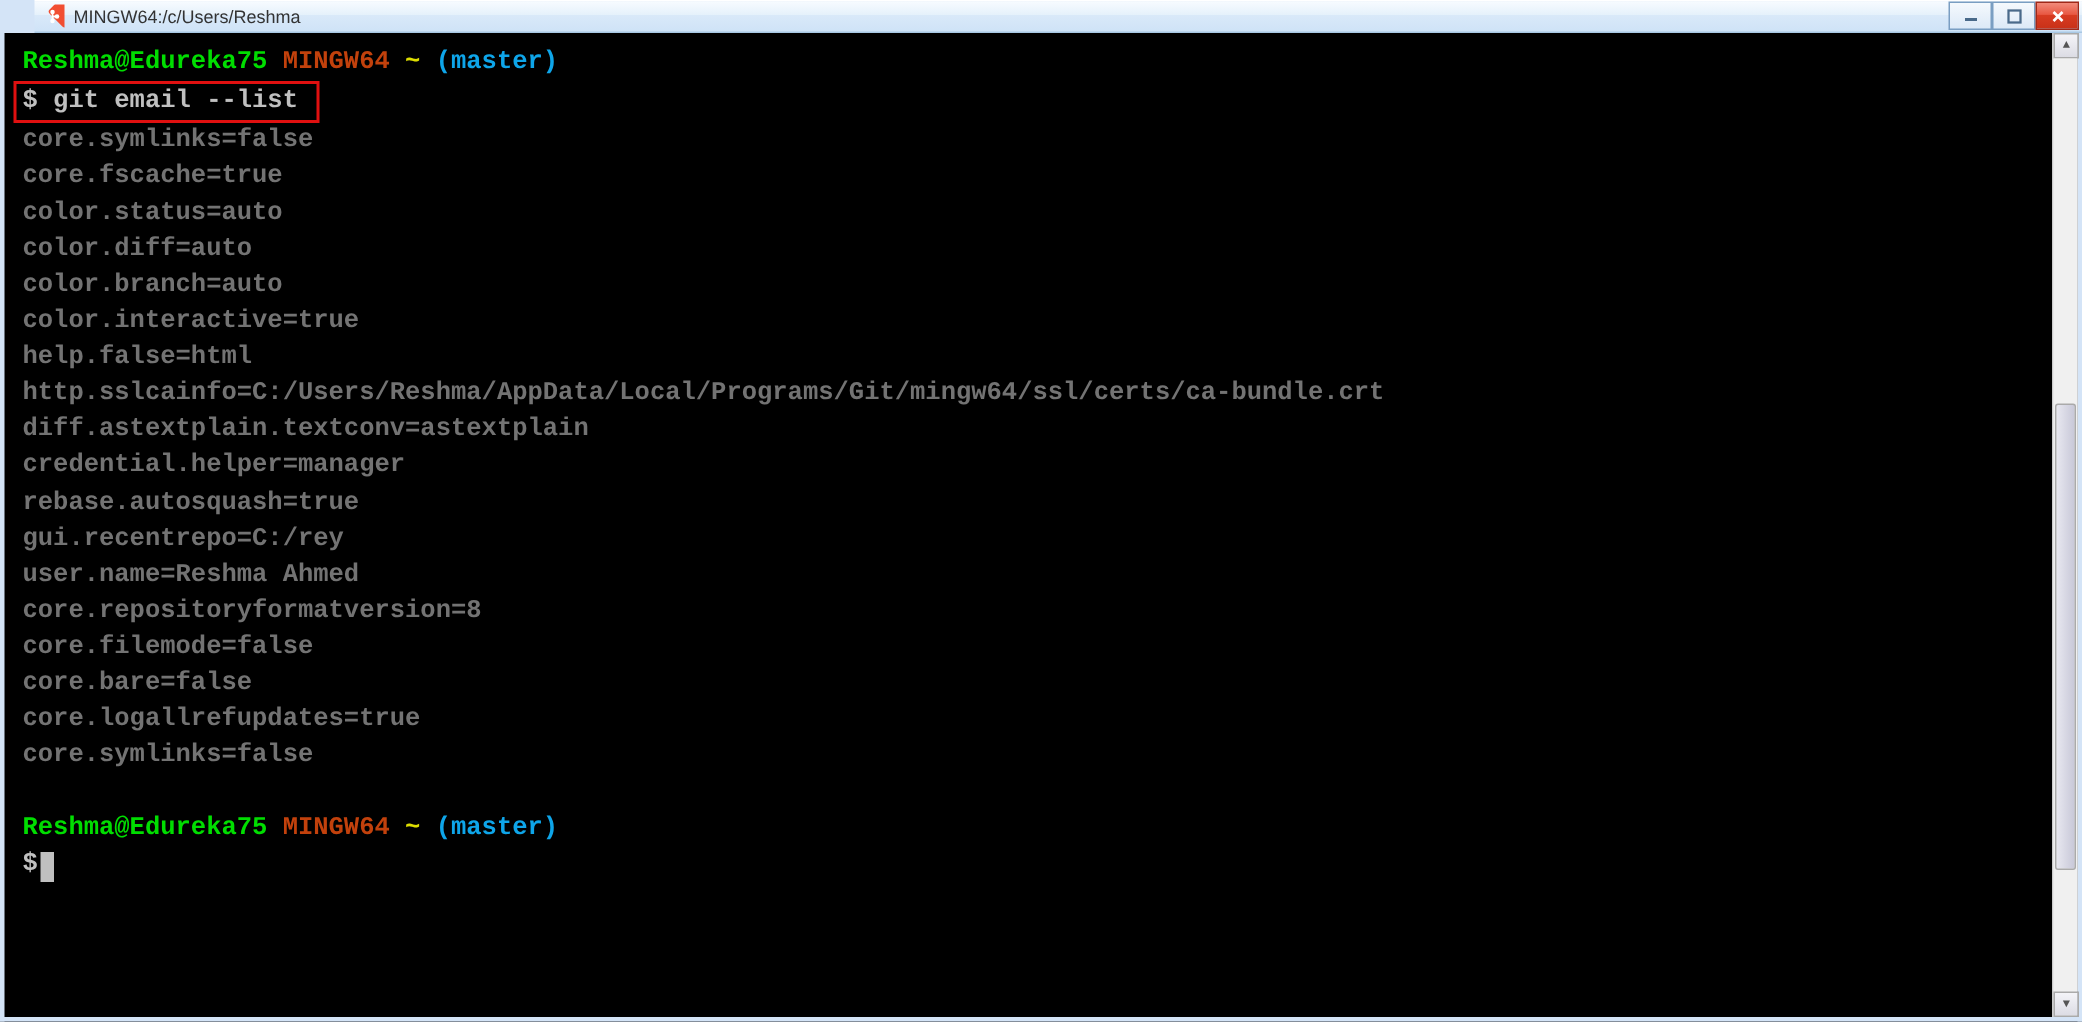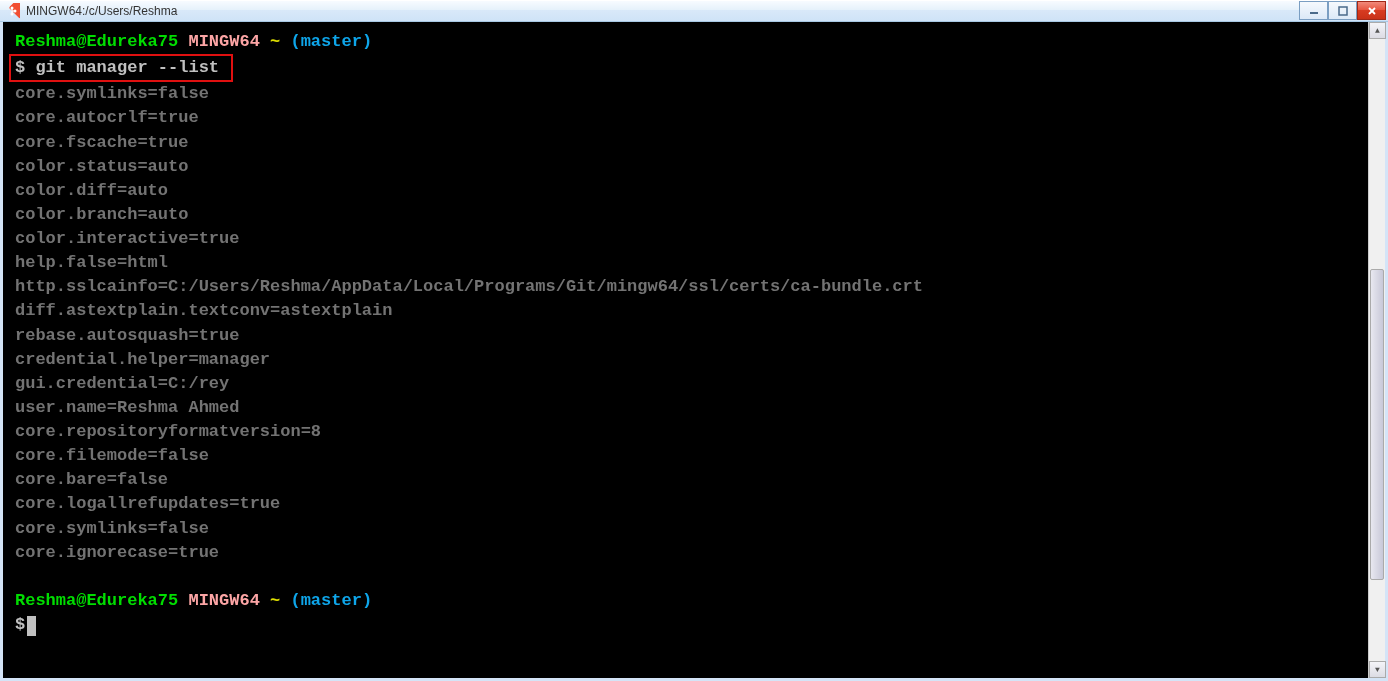--- a/index.html
+++ b/index.html
@@ -22,20 +22,21 @@
     }
     .titlebar {
       height: 22px;
       background: linear-gradient(to bottom, #f7fbff 0%, #e5f1fb 45%, #d9e9f9 46%, #cfe3f7 100%);
       border-top: 1px solid #fff;
       border-bottom: 1px solid #a8c8e4;
       display: flex;
       align-items: center;
       padding: 0 4px;
       position: relative;
+      margin-left: 23px;
     }
     .titlebar-icon {
       width: 16px;
       height: 16px;
       margin-right: 6px;
       display: flex;
       align-items: center;
       justify-content: center;
     }
     .titlebar-title {
@@ -83,21 +84,21 @@
       border-right: 3px solid #d4e4f7;
       border-bottom: 3px solid #d4e4f7;
     }
     .terminal-content {
       padding-left: 8px;
     }
     .prompt-line {
       white-space: pre;
     }
     .user-host { color: #00dd00; text-align: center; }
-    .mingw { color: #fca5a5; }
+    .mingw { color: #c2410c; }
     .tilde { color: #dddd00; }
     .branch { color: #0ea5e9; }
     .dollar, .output { color: #c0c0c0; }
     .output-line {
       color: #737373;
       white-space: pre;
     }
     .cmd-highlight {
       display: inline-block;
       border: 2px solid #e01010;
@@ -196,43 +197,41 @@
           </svg>
       </div>
     </div>
   </div>
 
   <div class="terminal">
     <div class="terminal-content">
 
       <div class="prompt-line"><span class="user-host">Reshma@Edureka75</span> <span class="mingw">MINGW64</span> <span class="tilde">~</span> <span class="branch">(master)</span></div>
 
-      <div class="prompt-line"><span class="cmd-highlight"><span class="dollar">$</span> <span class="output">git manager --list</span>&nbsp;</span></div>
+      <div class="prompt-line"><span class="cmd-highlight"><span class="dollar">$</span> <span class="output">git email --list</span>&nbsp;</span></div>
 
       <div id="output-container">
           <div class="output-line">core.symlinks=false</div>
-          <div class="output-line">core.autocrlf=true</div>
           <div class="output-line">core.fscache=true</div>
           <div class="output-line">color.status=auto</div>
           <div class="output-line">color.diff=auto</div>
           <div class="output-line">color.branch=auto</div>
           <div class="output-line">color.interactive=true</div>
           <div class="output-line">help.false=html</div>
           <div class="output-line">http.sslcainfo=C:/Users/Reshma/AppData/Local/Programs/Git/mingw64/ssl/certs/ca-bundle.crt</div>
           <div class="output-line">diff.astextplain.textconv=astextplain</div>
+          <div class="output-line">credential.helper=manager</div>
           <div class="output-line">rebase.autosquash=true</div>
-          <div class="output-line">credential.helper=manager</div>
-          <div class="output-line">gui.credential=C:/rey</div>
+          <div class="output-line">gui.recentrepo=C:/rey</div>
           <div class="output-line">user.name=Reshma Ahmed</div>
           <div class="output-line">core.repositoryformatversion=8</div>
           <div class="output-line">core.filemode=false</div>
           <div class="output-line">core.bare=false</div>
           <div class="output-line">core.logallrefupdates=true</div>
           <div class="output-line">core.symlinks=false</div>
-          <div class="output-line">core.ignorecase=true</div>
         </div>
 
       <div class="output-line">&nbsp;</div>
 
       <div class="prompt-line"><span class="user-host">Reshma@Edureka75</span> <span class="mingw">MINGW64</span> <span class="tilde">~</span> <span class="branch">(master)</span></div>
 
       <div class="prompt-line"><span class="dollar">$</span><span class="cursor"></span></div>
 
     </div>
 

